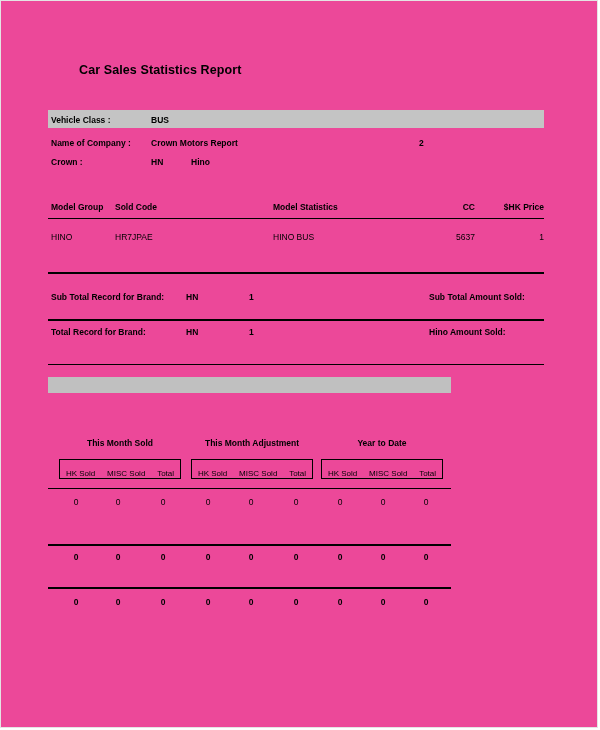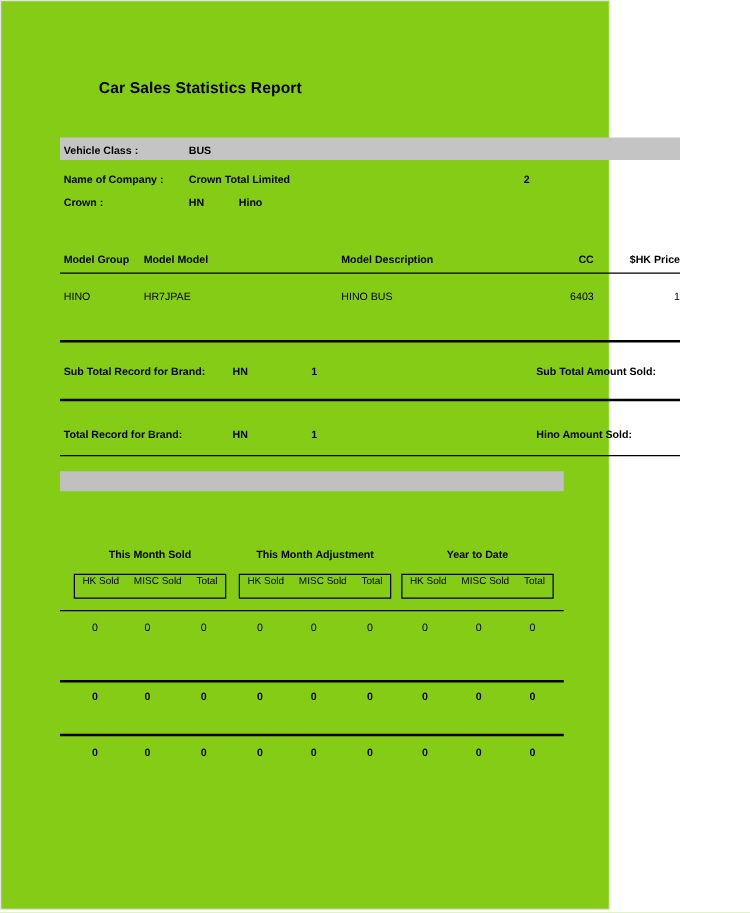--- a/index.html
+++ b/index.html
@@ -9,24 +9,24 @@
   }
   body {
     width: 600px;
     height: 730px;
     font-family: "Liberation Sans", sans-serif;
     color: #000000;
     overflow: hidden;
   }
   .page {
     position: relative;
-    width: 488px;
+    width: 598px;
     height: 728px;
     border: 1px solid #e4e4e4;
-    background: #84cc16;
+    background: #ec4899;
     box-sizing: border-box;
   }
 
   
   .report-title {
     position: absolute;
     left: 78px;
     top: 62px;
     font-size: 12.5px;
     font-weight: bold;
@@ -130,21 +130,21 @@
     white-space: nowrap;
   }
   .sum-right {
     position: absolute;
     left: 428px;
     font-size: 8.5px;
     font-weight: bold;
     white-space: nowrap;
   }
   .r-sub   { top: 291px; }
-  .r-total { top: 341px; }
+  .r-total { top: 326px; }
 
   
   .gray-band-second {
     position: absolute;
     left: 47px;
     top: 376px;
     width: 403px;
     height: 16px;
     background: #c0c0c0;
   }
@@ -158,21 +158,21 @@
     text-align: center;
     white-space: nowrap;
   }
   .grp-box {
     position: absolute;
     top: 458px;
     height: 20px;
     border: 1.2px solid #000000;
     box-sizing: border-box;
     display: flex;
-    align-items: flex-start;
+    align-items: flex-end;
     justify-content: space-around;
     font-size: 8px;
   }
   .grp-box span { white-space: nowrap; }
 
   .g1 { left: 58px;  width: 122px; }
   .g2 { left: 190px; width: 122px; }
   .g3 { left: 320px; width: 122px; }
   .g1t { left: 58px;  width: 122px; }
   .g2t { left: 190px; width: 122px; }
@@ -221,39 +221,39 @@
 <div class="page">
 
   <div class="report-title">Car Sales Statistics Report</div>
 
   <div class="gray-band-main"></div>
 
   <div class="hdr-label r-vclass">Vehicle Class :</div>
   <div class="hdr-val1 r-vclass">BUS</div>
 
   <div class="hdr-label r-company">Name of Company :</div>
-  <div class="hdr-val1 r-company">Crown Total Limited</div>
+  <div class="hdr-val1 r-company">Crown Motors Report</div>
   <div class="hdr-val3 r-company">2</div>
 
   <div class="hdr-label r-brand">Crown :</div>
   <div class="hdr-val1 r-brand">HN</div>
   <div class="hdr-val2 r-brand">Hino</div>
 
   <div class="mt-head c-group">Model Group</div>
-  <div class="mt-head c-code">Model Model</div>
-  <div class="mt-head c-desc">Model Description</div>
+  <div class="mt-head c-code">Sold Code</div>
+  <div class="mt-head c-desc">Model Statistics</div>
   <div class="mt-head c-cc">CC</div>
   <div class="mt-head c-price">$HK Price</div>
 
   <div class="rule rule-wide r-model-head"></div>
 
   <div class="mt-cell c-group">HINO</div>
   <div class="mt-cell c-code">HR7JPAE</div>
   <div class="mt-cell c-desc">HINO BUS</div>
-  <div class="mt-cell c-cc">6403</div>
+  <div class="mt-cell c-cc">5637</div>
   <div class="mt-cell c-price">1</div>
 
   <div class="rule rule-wide r-model-bot"></div>
 
   <div class="sum-label r-sub">Sub Total Record for Brand:</div>
   <div class="sum-brand r-sub">HN</div>
   <div class="sum-count r-sub">1</div>
   <div class="sum-right r-sub">Sub Total Amount Sold:</div>
 
   <div class="rule rule-wide r-sub-bot"></div>

